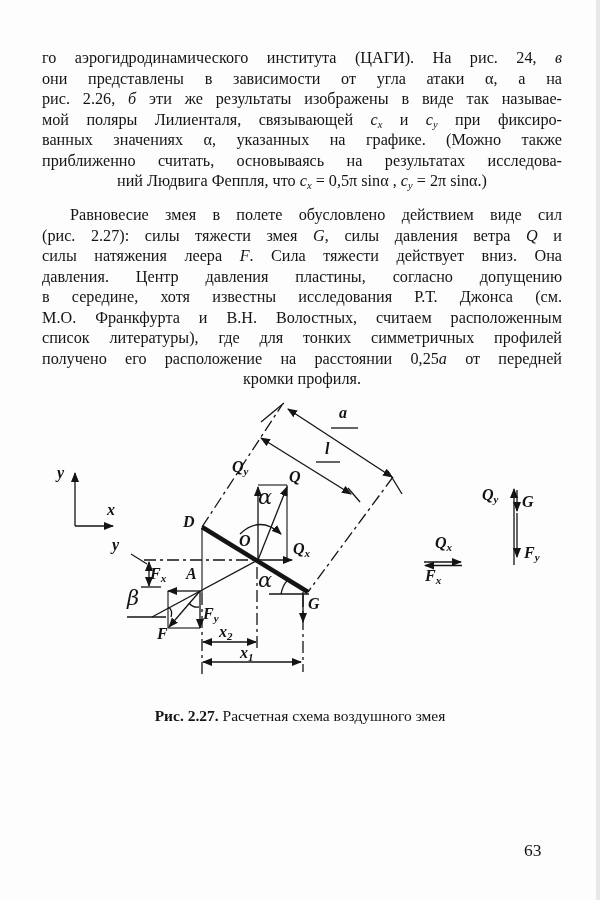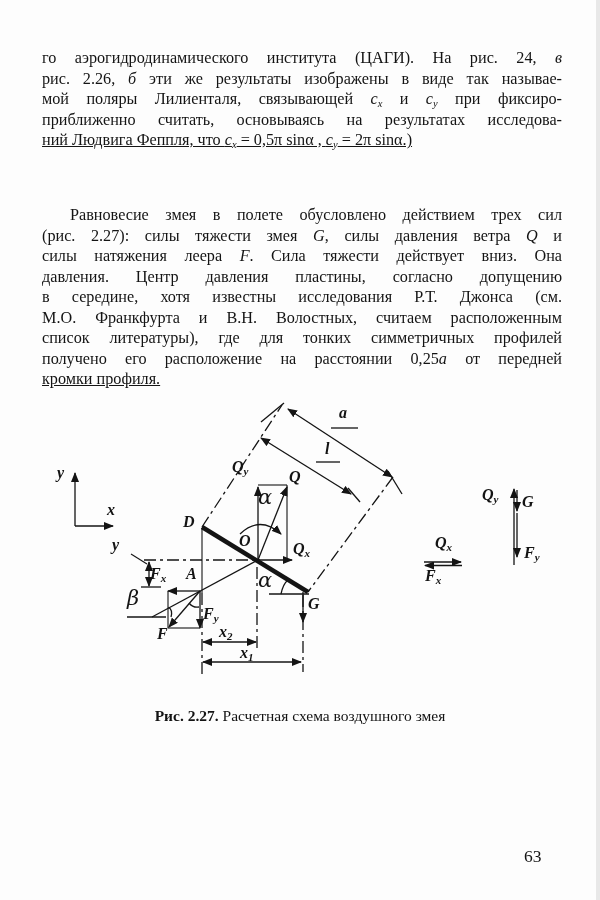--- a/index.html
+++ b/index.html
@@ -1,49 +1,51 @@
 <!DOCTYPE html>
 <html><head>
 <meta charset="utf-8">
 <style>
   html,body{margin:0;padding:0;background:#e8e8e8;}
   .page{position:relative;width:596px;height:900px;background:#fdfdfd;color:#141414;
         font-family:"Liberation Serif","DejaVu Serif",serif;overflow:hidden;}
   .textblock{position:absolute;left:42px;width:520px;}
   .tl{height:20.5px;line-height:20.5px;font-size:16.2px;white-space:normal;overflow:hidden;}
   .j{text-align:justify;text-align-last:justify;}
-  .l{text-align:left;text-decoration:underline;}
+  .l{text-align:center;}
   .ind{text-indent:28px;}
   .tl i{font-style:italic;}
   sub{font-size:10.5px;vertical-align:-3px;line-height:0;}
   .caption{position:absolute;left:0;top:707px;width:600px;text-align:center;font-size:15.5px;}
   .caption b{font-weight:bold;margin-top:33px;}
-  .pagenum{position:absolute;left:524px;top:840px;font-size:17.5px;margin-top:6px;}
+  .pagenum{position:absolute;left:524px;top:840px;font-size:17.5px;}
   .fig{position:absolute;left:0;top:395px;width:600px;height:300px;}
   .fig svg{position:absolute;left:0;top:0;}
   .flab{position:absolute;font-size:16px;font-weight:bold;font-style:italic;line-height:1;
         white-space:nowrap;}
   .flab sub{font-size:11px;vertical-align:-3px;}
   .greek{font-size:21px;font-weight:normal;font-style:italic;font-family:"DejaVu Serif",serif;}
 </style>
 </head>
 <body>
 
 <div class="page">
 
   <div class="textblock" style="top:48px">
     <div class="tl j">го аэрогидродинамического института (ЦАГИ). На рис. 24, <i>в</i></div>
+    <div class="tl j">они представлены в зависимости от угла атаки α, а на</div>
     <div class="tl j">рис. 2.26, <i>б</i> эти же результаты изображены в виде так называе-</div>
     <div class="tl j">мой поляры Лилиенталя, связывающей <i>c<sub>x</sub></i> и <i>c<sub>y</sub></i> при фиксиро-</div>
+    <div class="tl j">ванных значениях α, указанных на графике. (Можно также</div>
     <div class="tl j">приближенно считать, основываясь на результатах исследова-</div>
     <div class="tl l">ний Людвига Феппля, что <i>c<sub>x</sub></i> = 0,5π sinα , <i>c<sub>y</sub></i> = 2π sinα.)</div>
   </div>
 
   <div class="textblock" style="top:205px">
-    <div class="tl j ind">Равновесие змея в полете обусловлено действием трех сил</div>
+    <div class="tl j ind">Равновесие змея в полете обусловлено действием виде сил</div>
     <div class="tl j">(рис. 2.27): силы тяжести змея <i>G</i>, силы давления ветра <i>Q</i> и</div>
     <div class="tl j">силы натяжения леера <i>F</i>. Сила тяжести действует вниз. Она</div>
     <div class="tl j">давления. Центр давления пластины, согласно допущению</div>
     <div class="tl j">в середине, хотя известны исследования Р.Т. Джонса (см.</div>
     <div class="tl j">М.О. Франкфурта и В.Н. Волостных, считаем расположенным</div>
     <div class="tl j">список литературы), где для тонких симметричных профилей</div>
     <div class="tl j">получено его расположение на расстоянии 0,25<i>а</i> от передней</div>
     <div class="tl l">кромки профиля.</div>
   </div>
 

